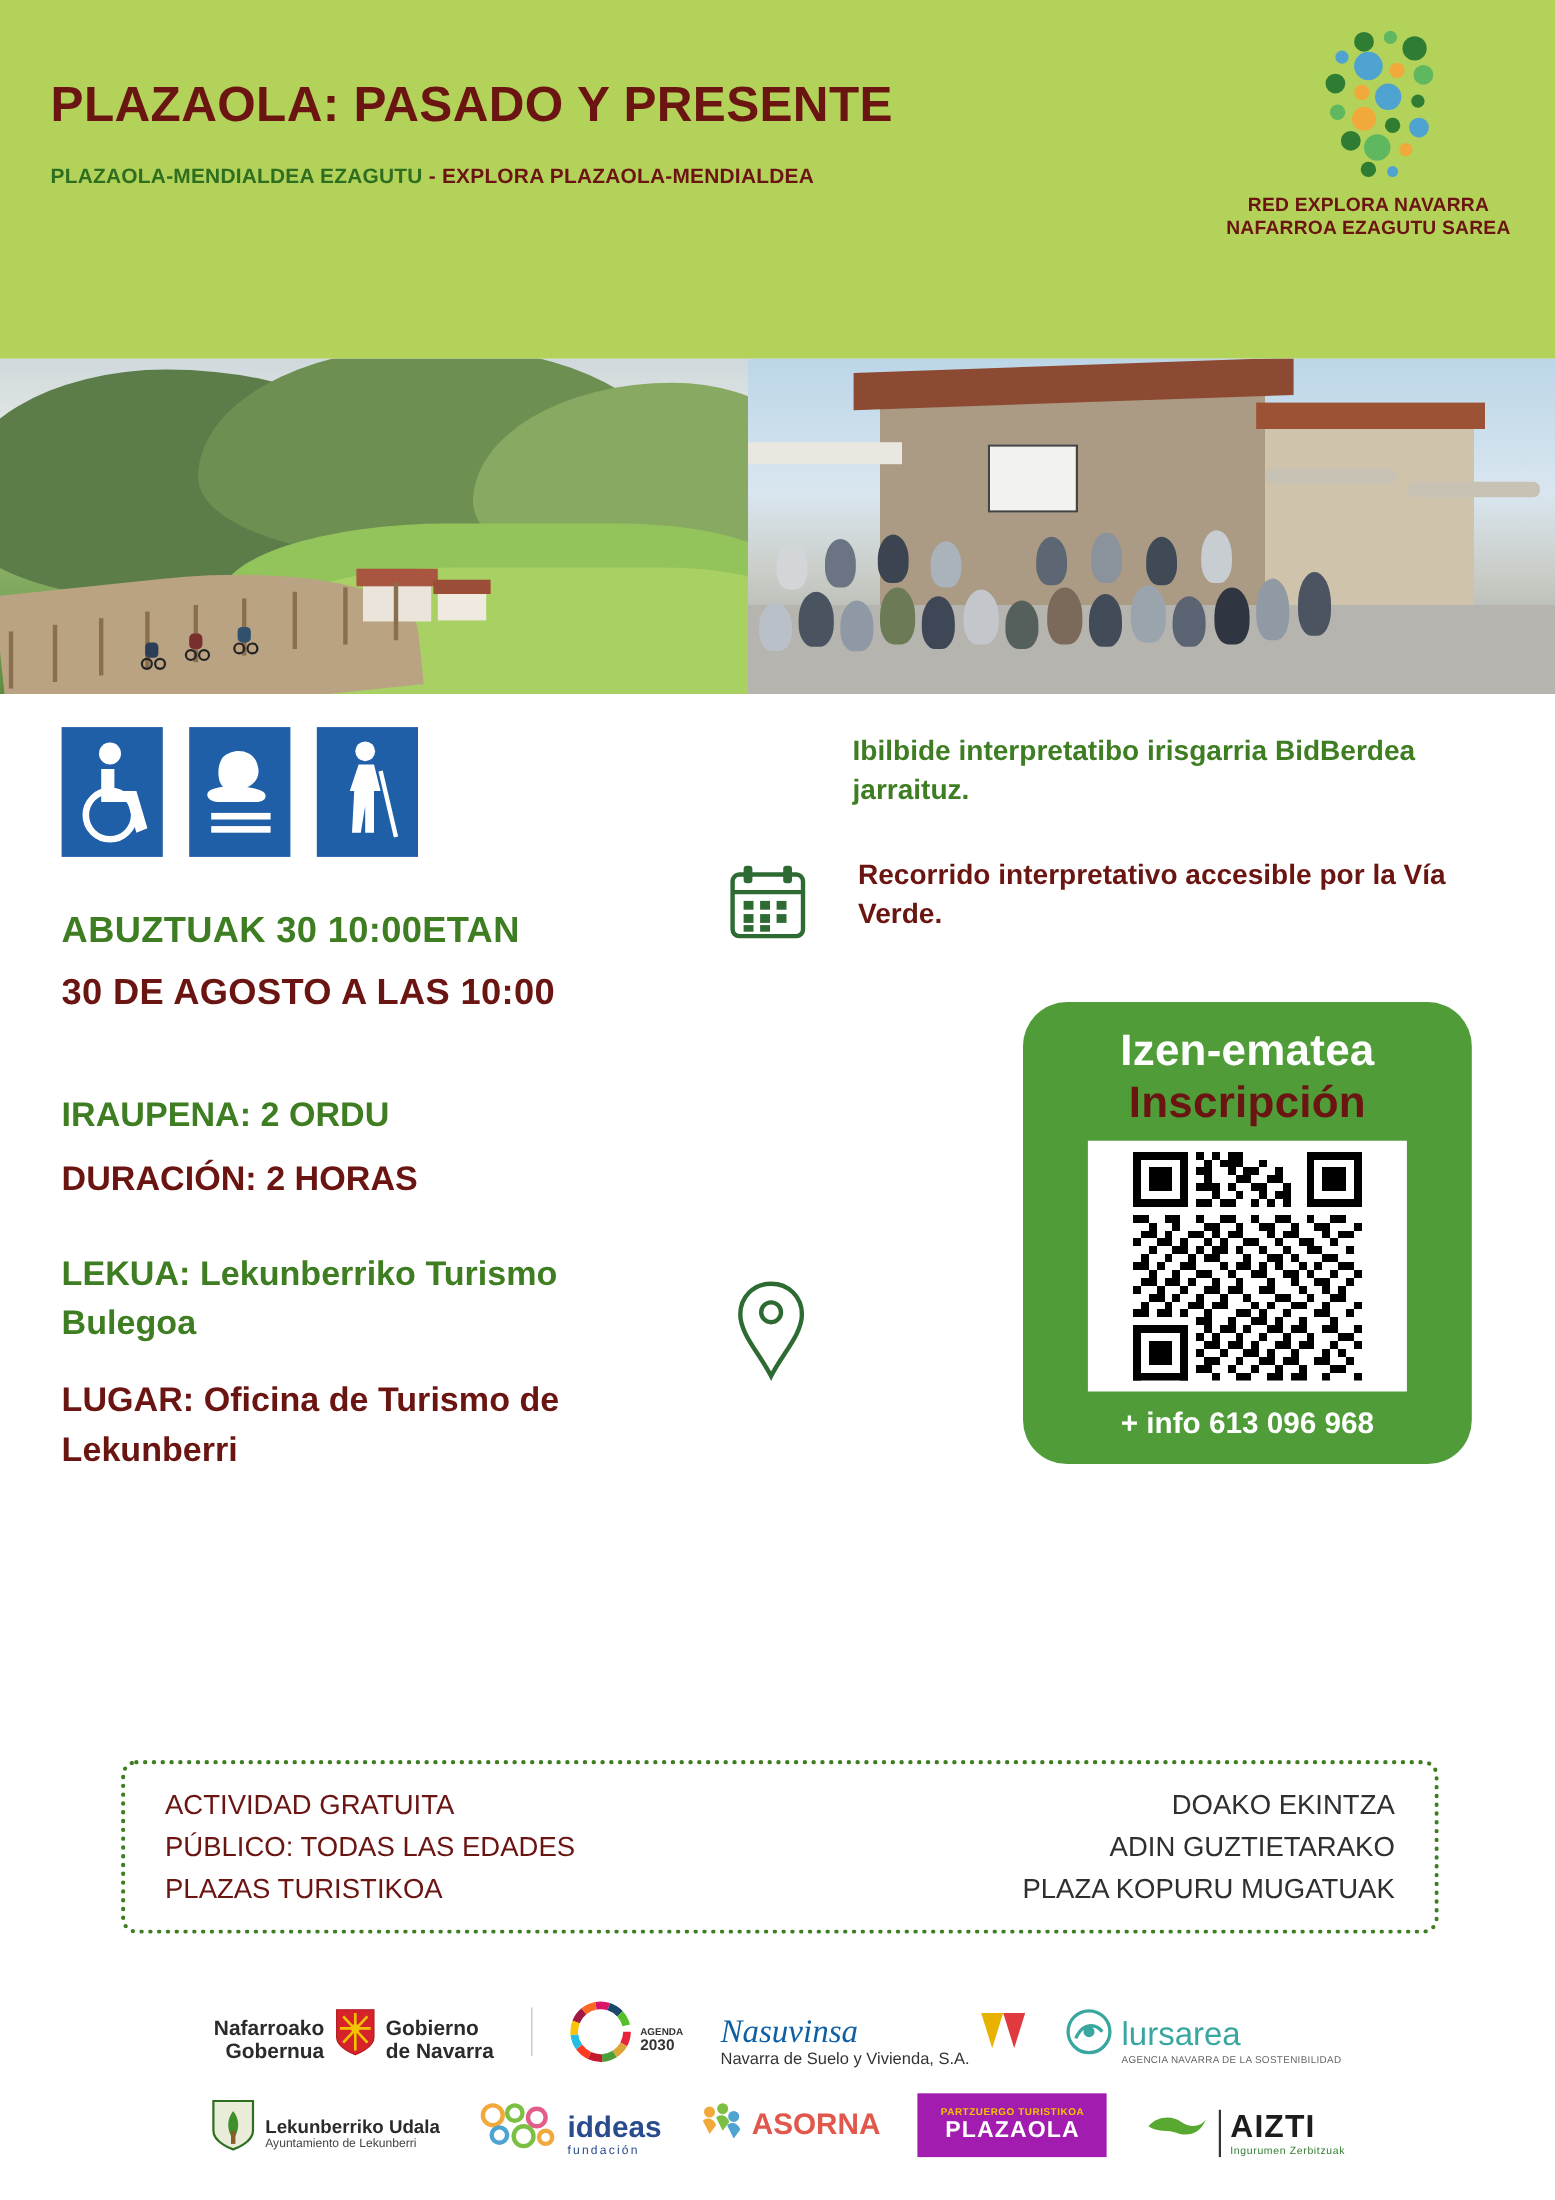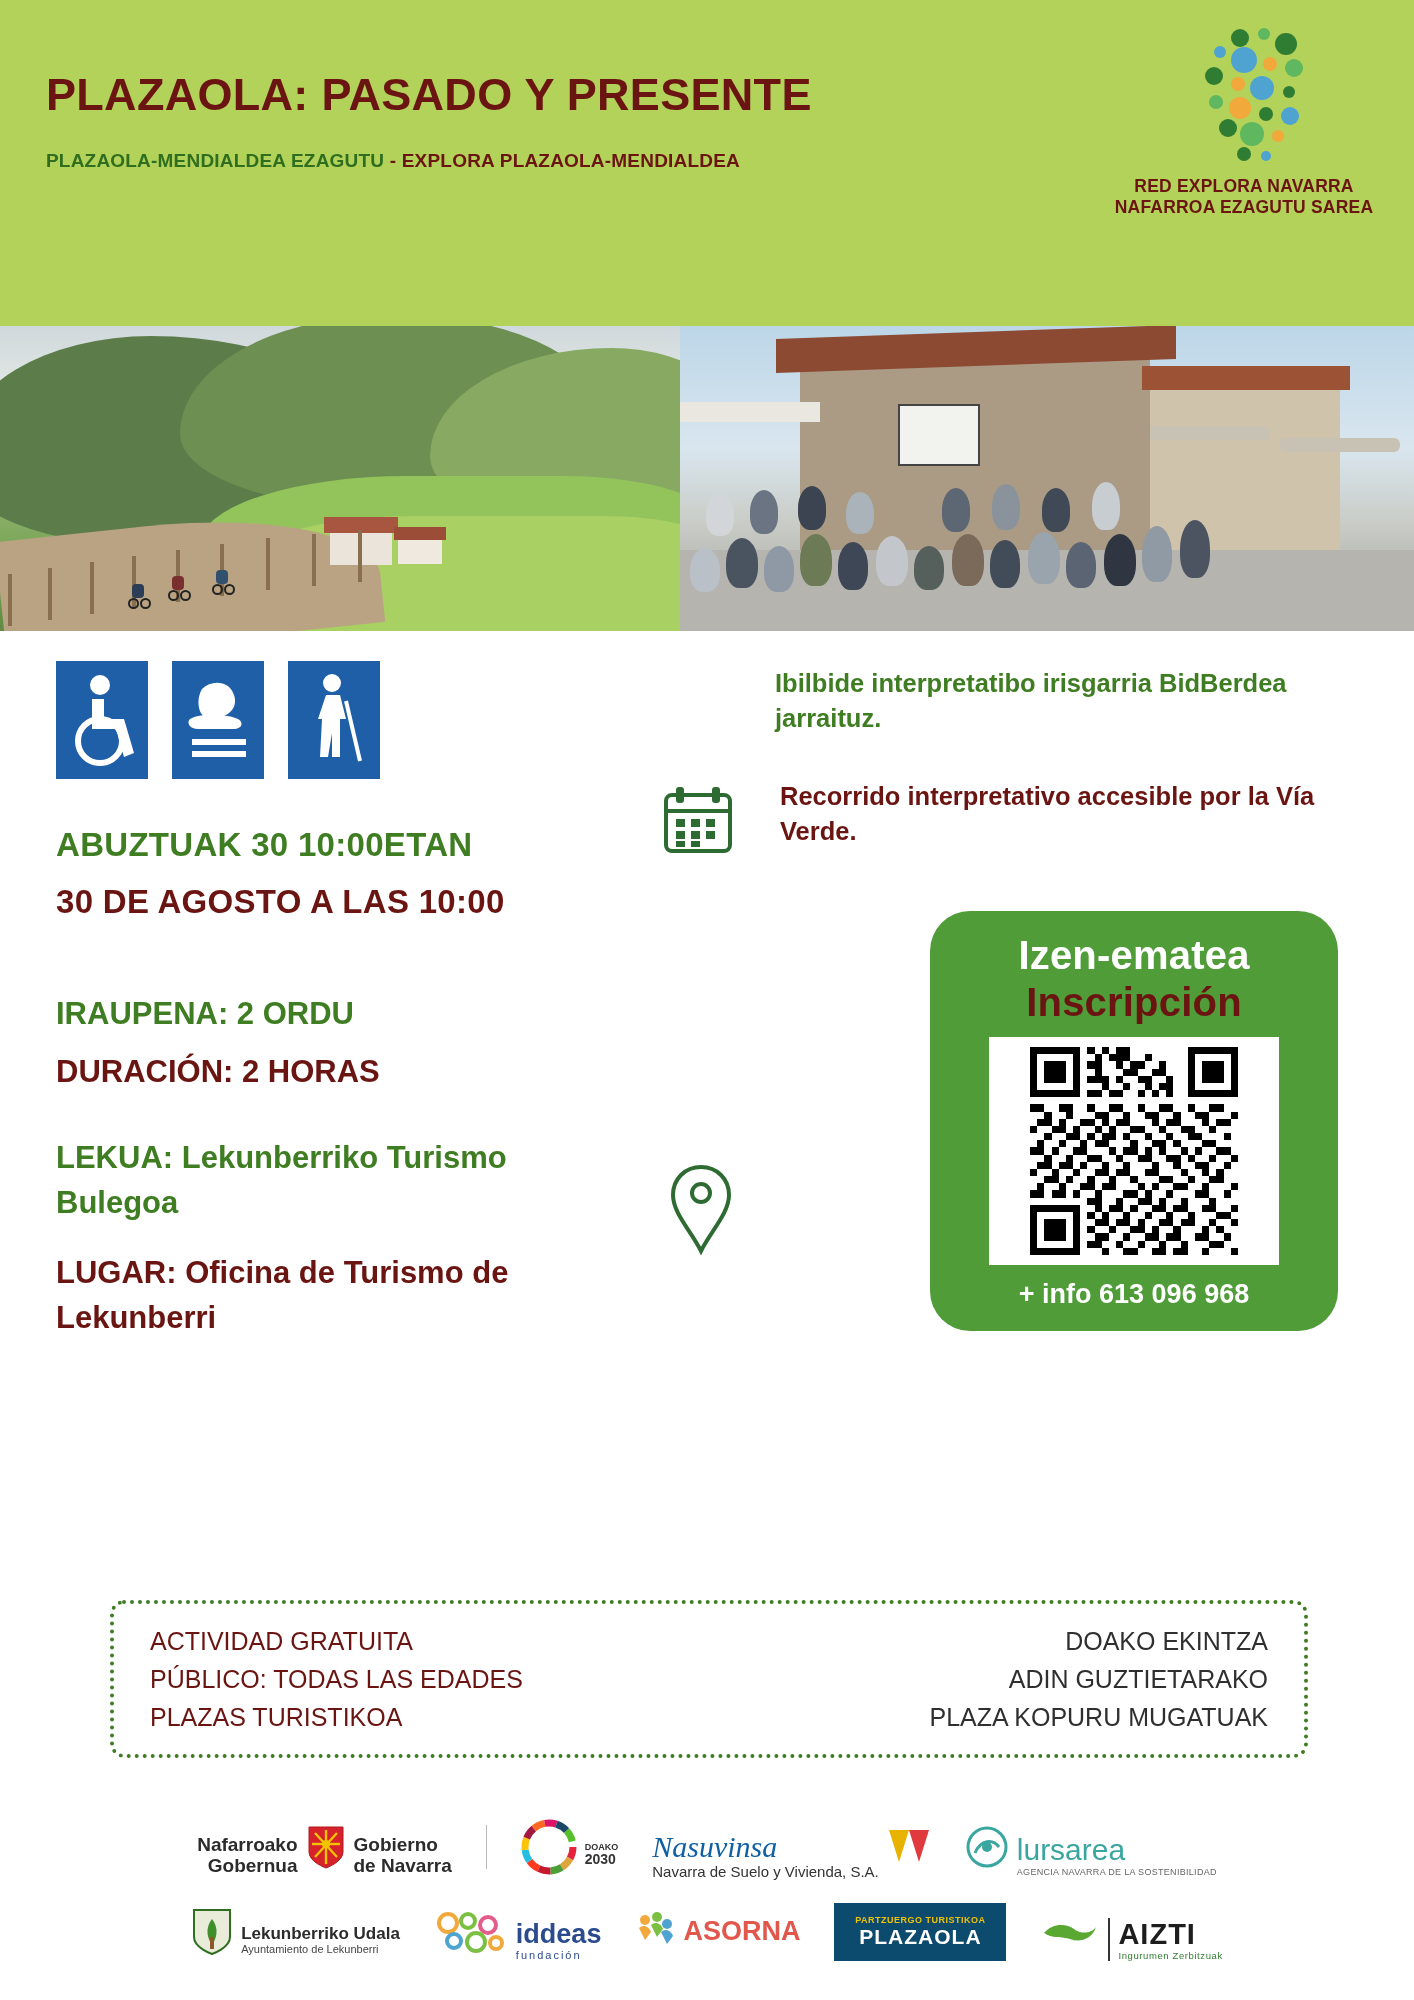--- a/index.html
+++ b/index.html
@@ -178,21 +178,21 @@
   .gn-2 { font-size:19px; font-weight:bold; color:#2b2b2b; }
   .nasu { font-size:30px; color:#0e5fa4; font-family:"Liberation Serif", serif; font-style:italic; }
   .nasu-sub { font-size:15px; color:#333; }
   .lur { font-size:30px; color:#3aa6a0; }
   .lur-sub { font-size:9px; color:#666; letter-spacing:0.3px; }
   .udala-1 { font-size:17px; font-weight:bold; color:#2b2b2b; }
   .udala-2 { font-size:11px; color:#444; }
   .iddeas { font-size:27px; font-weight:bold; color:#2b4b8f; }
   .iddeas-sub { font-size:11px; color:#2b4b8f; letter-spacing:2px; }
   .asorna { font-size:27px; color:#e2574c; font-weight:bold; }
-  .plazaola-box { width:172px; height:58px; background:#0c4a6e; position:relative; display:flex; flex-direction:column; align-items:center; justify-content:center; }
+  .plazaola-box { width:172px; height:58px; background:#a21caf; position:relative; display:flex; flex-direction:column; align-items:center; justify-content:center; }
   .plz-top { font-size:9px; color:#f2c300; font-weight:bold; letter-spacing:0.5px; }
   .plz-main { font-size:21px; color:#ffffff; font-weight:bold; letter-spacing:1px; }
   .aizti { font-size:29px; font-weight:bold; color:#1d1d1d; letter-spacing:1px; }
   .aizti-sub { font-size:9.5px; color:#2f7d2f; letter-spacing:0.6px; }
   .agenda-txt { font-size:9px; font-weight:bold; color:#333; line-height:1.1; }
 </style>
 </head>
 <body>
 
 <div class="poster">
@@ -645,21 +645,21 @@
             <circle cx="28" cy="28" r="24" fill="none" stroke="#26bde2" stroke-width="7" stroke-dasharray="12 139" stroke-dashoffset="-60"></circle>
             <circle cx="28" cy="28" r="24" fill="none" stroke="#fcc30b" stroke-width="7" stroke-dasharray="12 139" stroke-dashoffset="-72"></circle>
             <circle cx="28" cy="28" r="24" fill="none" stroke="#a21942" stroke-width="7" stroke-dasharray="12 139" stroke-dashoffset="-84"></circle>
             <circle cx="28" cy="28" r="24" fill="none" stroke="#fd6925" stroke-width="7" stroke-dasharray="12 139" stroke-dashoffset="-96"></circle>
             <circle cx="28" cy="28" r="24" fill="none" stroke="#dd1367" stroke-width="7" stroke-dasharray="12 139" stroke-dashoffset="-108"></circle>
             <circle cx="28" cy="28" r="24" fill="none" stroke="#19486a" stroke-width="7" stroke-dasharray="12 139" stroke-dashoffset="-120"></circle>
             <circle cx="28" cy="28" r="24" fill="none" stroke="#56c02b" stroke-width="7" stroke-dasharray="12 139" stroke-dashoffset="-132"></circle>
           </g>
         </svg>
         <div class="logo-txt">
-          <div class="agenda-txt">DOAKO</div>
+          <div class="agenda-txt">AGENDA</div>
           <div class="agenda-txt" style="font-size:14px;">2030</div>
         </div>
       </div>
 
       <div class="logo">
         <div class="logo-txt">
           <div class="nasu">Nasuvinsa</div>
           <div class="nasu-sub">Navarra de Suelo y Vivienda, S.A.</div>
         </div>
         <svg width="44" height="42" viewBox="0 0 44 42">

